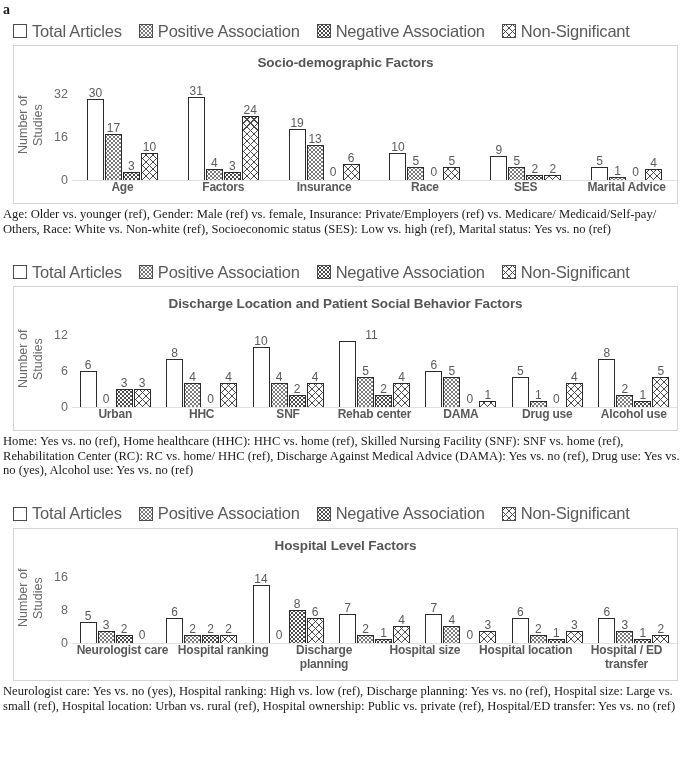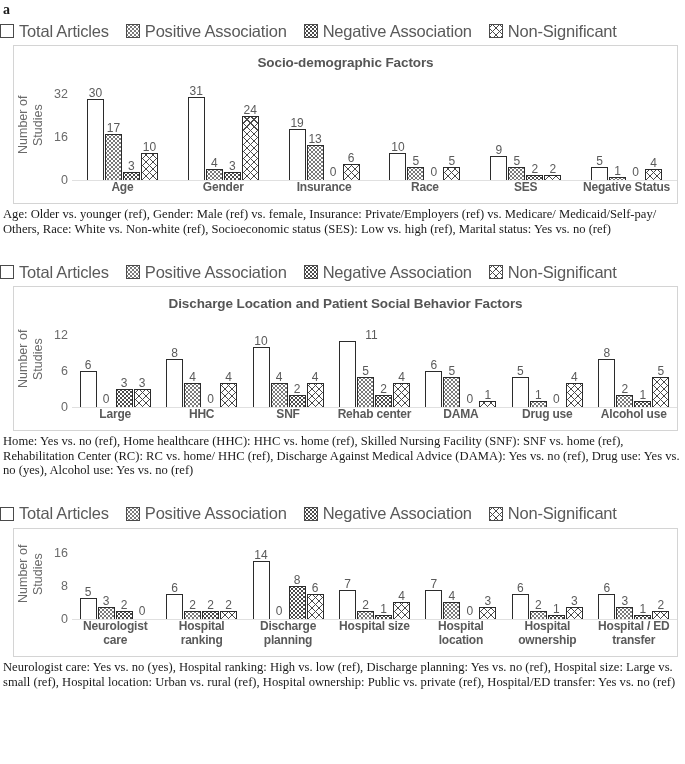--- a/index.html
+++ b/index.html
@@ -24,20 +24,21 @@
     line-height: 14px;
     padding: 3px 0 0 3px;
     height: 17px;
   }
 
   
   .legend {
     display: flex;
     align-items: center;
     gap: 17px;
+    padding-left: 13px;
     height: 28px;
     white-space: nowrap;
   }
   .legend-item {
     display: flex;
     align-items: center;
     gap: 5px;
   }
   .legend-swatch {
     width: 14px; height: 14px;
@@ -376,25 +377,25 @@
                   </div>
                 </div>
               </div>
             </div>
           </div>
         </div>
       </div>
       <div class="cat-labels" style="min-height: 23px;">
         <div class="cat-spacer-left" style="width: 58px;"></div>
         <div class="cat-label">Age</div>
-        <div class="cat-label">Gender</div>
+        <div class="cat-label">Factors</div>
         <div class="cat-label">Insurance</div>
         <div class="cat-label">Race</div>
         <div class="cat-label">SES</div>
-        <div class="cat-label">Negative Status</div>
+        <div class="cat-label">Marital Advice</div>
       </div>
     </div>
     <div class="caption">Age: Older vs. younger (ref), Gender: Male (ref) vs. female, Insurance: Private/Employers (ref) vs. Medicare/ Medicaid/Self-pay/ Others, Race: White vs. Non-white (ref), Socioeconomic status (SES): Low vs. high (ref), Marital status: Yes vs. no (ref)</div>
     <div class="gap-md"></div>
     <div class="legend">
       <div class="legend-item">
         <span class="legend-swatch sw-total"></span>
         <span class="legend-label">Total Articles</span>
       </div>
       <div class="legend-item">
@@ -581,21 +582,21 @@
                     <div class="bar-label" style="bottom: 100%;">5</div>
                   </div>
                 </div>
               </div>
             </div>
           </div>
         </div>
       </div>
       <div class="cat-labels" style="min-height: 23px;">
         <div class="cat-spacer-left" style="width: 58px;"></div>
-        <div class="cat-label">Large</div>
+        <div class="cat-label">Urban</div>
         <div class="cat-label">HHC</div>
         <div class="cat-label">SNF</div>
         <div class="cat-label">Rehab center</div>
         <div class="cat-label">DAMA</div>
         <div class="cat-label">Drug use</div>
         <div class="cat-label">Alcohol use</div>
       </div>
     </div>
     <div class="caption">Home: Yes vs. no (ref), Home healthcare (HHC): HHC vs. home (ref), Skilled Nursing Facility (SNF): SNF vs. home (ref), Rehabilitation Center (RC): RC vs. home/ HHC (ref), Discharge Against Medical Advice (DAMA): Yes vs. no (ref), Drug use: Yes vs. no (yes), Alcohol use: Yes vs. no (ref)</div>
     <div class="gap-md"></div>
@@ -611,20 +612,21 @@
       <div class="legend-item">
         <span class="legend-swatch sw-negative"></span>
         <span class="legend-label">Negative Association</span>
       </div>
       <div class="legend-item">
         <span class="legend-swatch sw-nonsig"></span>
         <span class="legend-label">Non-Significant</span>
       </div>
     </div>
     <div class="chart-box">
+      <div class="chart-title">Hospital Level Factors</div>
       <div class="plot-wrap" style="height: 90px;">
         <div class="axis-title">Number of
 Studies</div>
         <div class="ticks">
           <div class="tick" style="top: 90px;">0</div>
           <div class="tick" style="top: 57px;">8</div>
           <div class="tick" style="top: 24px;">16</div>
         </div>
         <div class="plot">
           <div class="baseline" style="top: 90px;"></div>
@@ -794,18 +796,17 @@
           </div>
         </div>
       </div>
       <div class="cat-labels" style="min-height: 37px;">
         <div class="cat-spacer-left" style="width: 58px;"></div>
         <div class="cat-label">Neurologist care</div>
         <div class="cat-label">Hospital ranking</div>
         <div class="cat-label">Discharge planning</div>
         <div class="cat-label">Hospital size</div>
         <div class="cat-label">Hospital location</div>
-        <div class="cat-label">Hospital ownership</div>
         <div class="cat-label">Hospital / ED transfer</div>
       </div>
     </div>
     <div class="caption">Neurologist care: Yes vs. no (yes), Hospital ranking: High vs. low (ref), Discharge planning: Yes vs. no (ref), Hospital size: Large vs. small (ref), Hospital location: Urban vs. rural (ref), Hospital ownership: Public vs. private (ref), Hospital/ED transfer: Yes vs. no (ref)</div>
   </div>
 
 </body></html>

